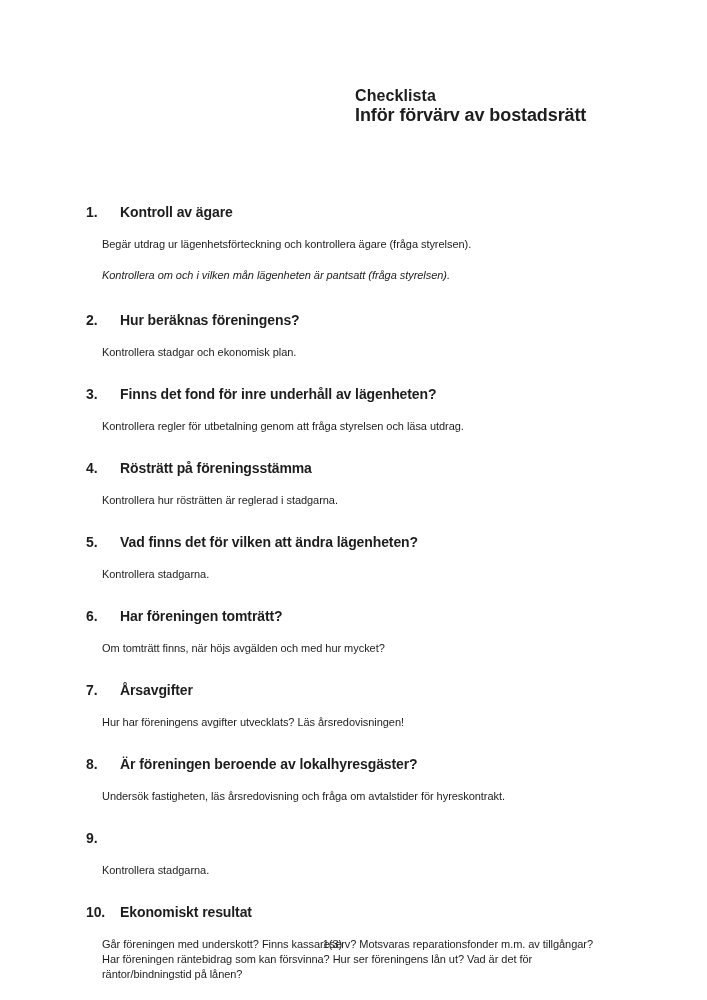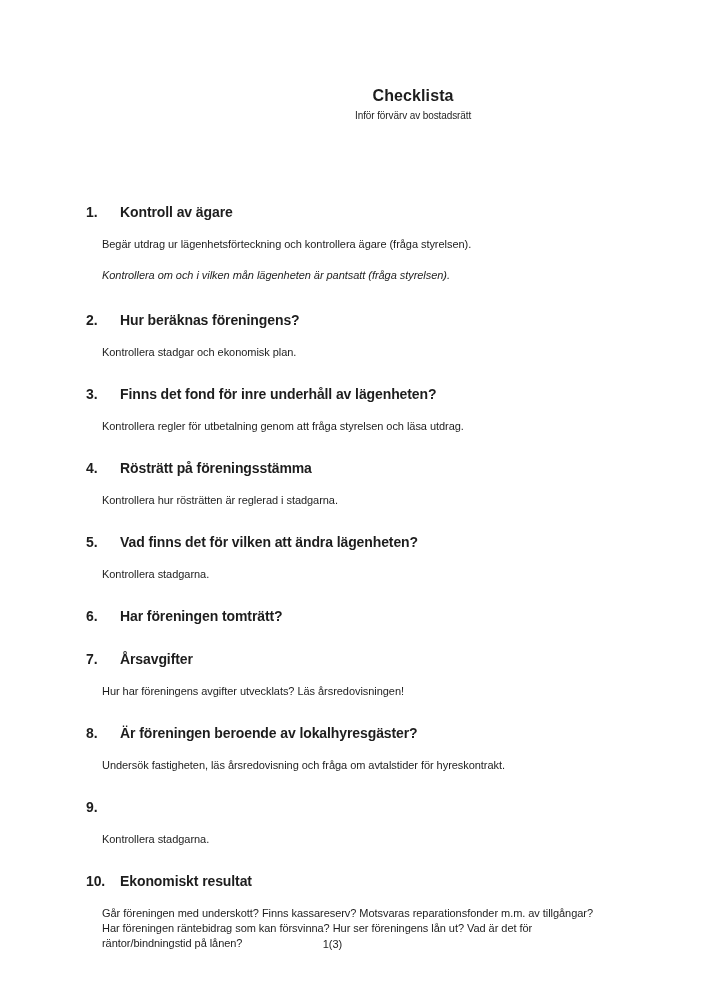--- a/index.html
+++ b/index.html
@@ -18,27 +18,27 @@
   .title-block {
     position: absolute;
     left: 355px;
     top: 86px;
   }
   .doc-title {
     font-size: 16px;
     font-weight: bold;
     line-height: 20px;
     letter-spacing: 0.1px;
-    text-align: center;
   }
   .doc-subtitle {
-    font-size: 10px;
+    font-size: 18px;
     line-height: 17px;
     margin-top: 1px;
     letter-spacing: -0.1px;
+    font-weight: bold;
   }
   .content {
     position: absolute;
     left: 86px;
     top: 203px;
     width: 537px;
   }
   .section {
     margin-bottom: 25px;
   }
@@ -127,20 +127,21 @@
       <span class="section-title">Vad finns det för vilken att ändra lägenheten?</span>
     </div>
     <p class="body">Kontrollera stadgarna.</p>
   </div>
 
   <div class="section">
     <div class="section-heading">
       <span class="section-num">6.</span>
       <span class="section-title">Har föreningen tomträtt?</span>
     </div>
+    <p class="body">Om tomträtt finns, när höjs avgälden och med hur mycket?</p>
   </div>
 
   <div class="section">
     <div class="section-heading">
       <span class="section-num">7.</span>
       <span class="section-title">Årsavgifter</span>
     </div>
     <p class="body">Hur har föreningens avgifter utvecklats? Läs årsredovisningen!</p>
   </div>
 

